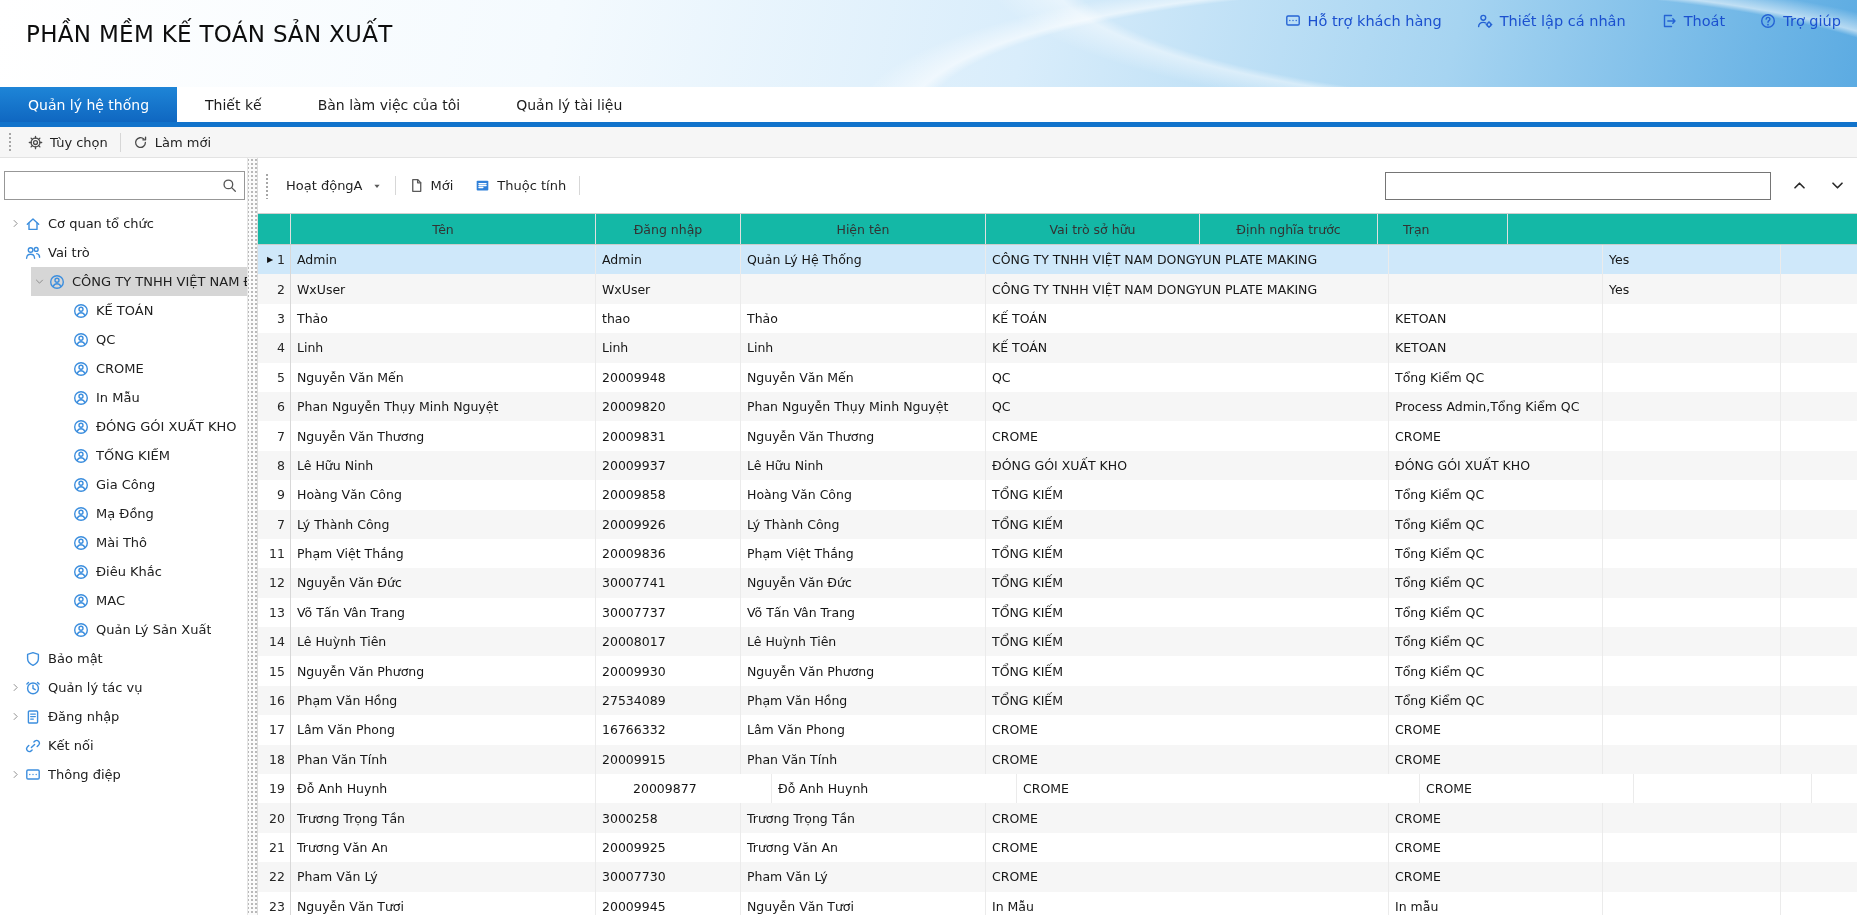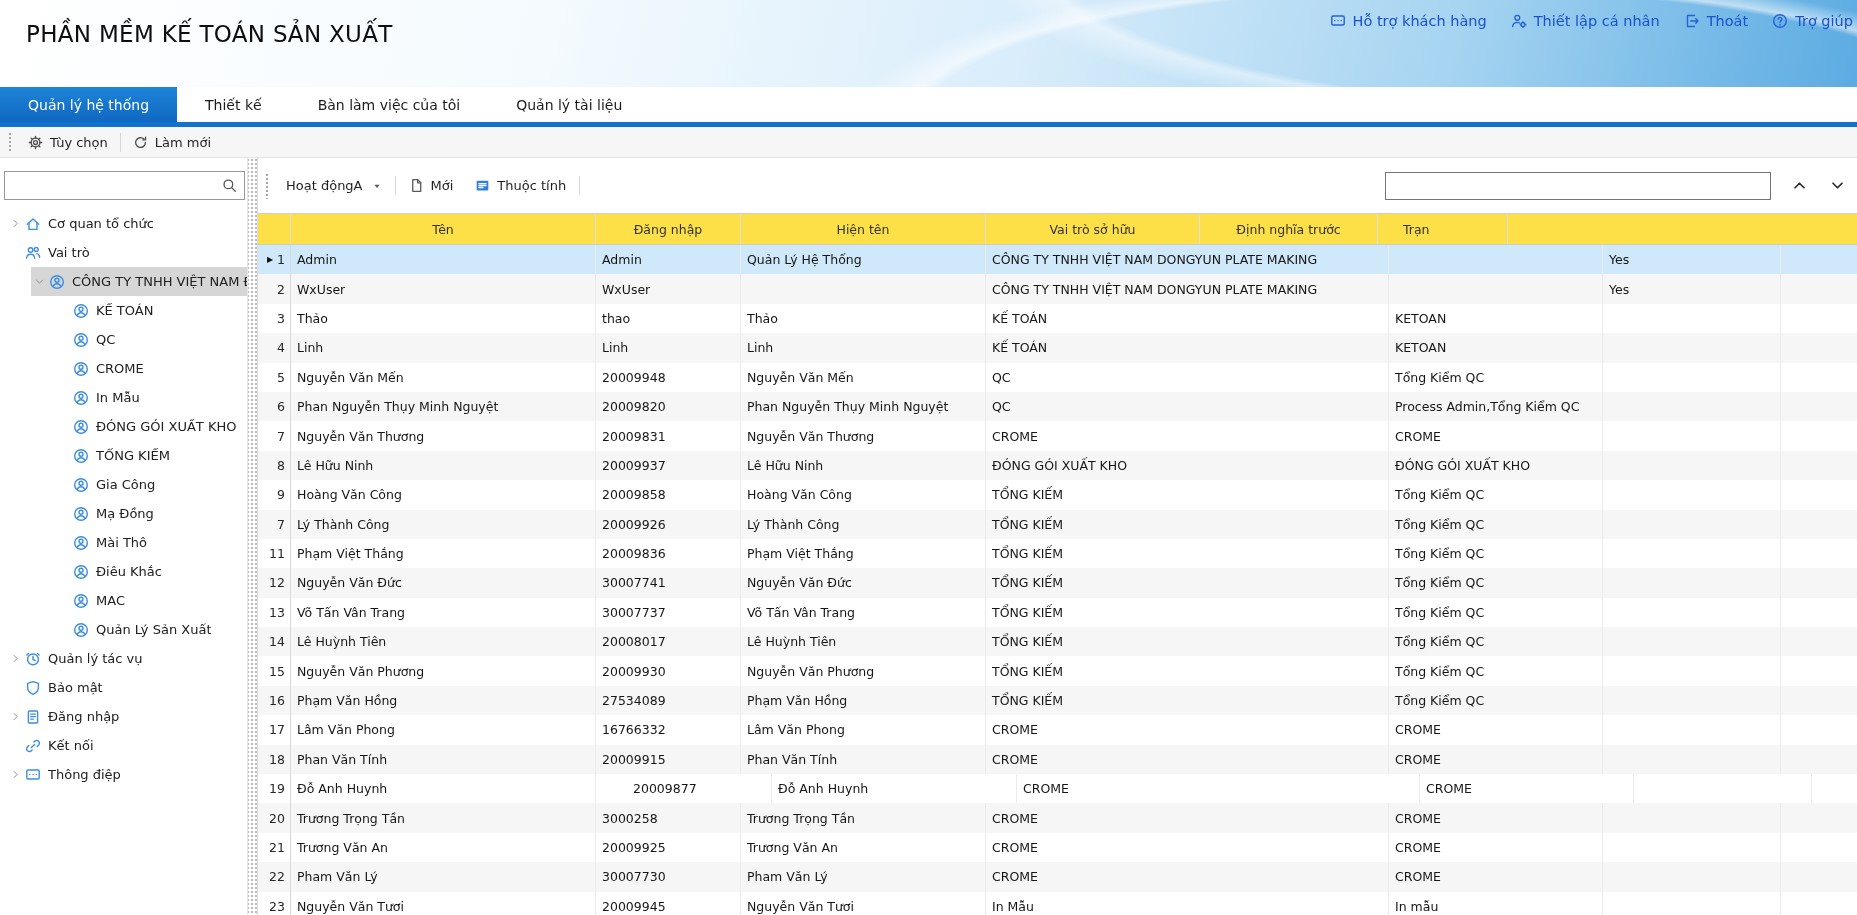--- a/index.html
+++ b/index.html
@@ -9,21 +9,21 @@
   .icn svg{display:block;}
 
   
   .app-header{height:87px;flex:none;position:relative;
     background:linear-gradient(103deg,#ffffff 0%,#f4fafe 30%,#d9edfb 55%,#a6d4f1 78%,#6fb6e6 94%,#5cabe2 100%);}
   .app-header::after{content:"";position:absolute;inset:0;
     background:radial-gradient(ellipse 900px 220px at 78% 135%, rgba(255,255,255,0) 58%, rgba(255,255,255,.55) 60%, rgba(255,255,255,0) 66%),
                radial-gradient(ellipse 1100px 260px at 90% -40%, rgba(255,255,255,0) 55%, rgba(255,255,255,.45) 57%, rgba(255,255,255,0) 63%);
     pointer-events:none;}
   .brand{position:absolute;left:26px;top:21px;font-size:23px;color:#0d0d0d;letter-spacing:.3px;}
-  .header-links{position:absolute;right:4px;top:13px;display:flex;gap:24px;align-items:center;z-index:2;}
+  .header-links{position:absolute;right:16px;top:13px;display:flex;gap:35px;align-items:center;z-index:2;}
   .hlink{display:flex;align-items:center;gap:7px;font-size:14.5px;color:#1b50cf;cursor:pointer;white-space:nowrap;}
   .hlink .icn{color:#2563d4;}
 
   
   .tab-bar{height:35px;flex:none;background:#ffffff;display:flex;align-items:stretch;}
   .tab{padding:0 28px;display:flex;align-items:center;font-size:14px;color:#1c1c1c;cursor:pointer;white-space:nowrap;}
   .tab.active{background:linear-gradient(#1e85d7,#0f67c1);color:#fff;}
   .tab-underline{height:5px;flex:none;background:#1173cb;}
 
   
@@ -63,21 +63,21 @@
   .mbtn{display:flex;align-items:center;gap:7px;padding:0 11px;height:30px;font-size:13px;color:#1f1f1f;cursor:pointer;border-radius:2px;}
   .mbtn .icn{color:#5a5a5a;}
   .caret{color:#444;margin-left:2px;}
   .filter-group{margin-left:auto;display:flex;align-items:center;}
   .filter-input{width:372px;height:26px;border:1px solid #757575;font:13px "DejaVu Sans","Liberation Sans",sans-serif;padding:0 6px;outline:none;}
   .nav-btns{display:flex;align-items:center;margin-left:14px;gap:10px;}
   .nav-btn{width:28px;height:26px;display:flex;align-items:center;justify-content:center;color:#2b2b2b;cursor:pointer;}
 
   
   .grid{flex:1;overflow:hidden;font-size:12.5px;}
-  .grid-header{display:flex;height:30px;border-top:1px solid #cfcfcf;border-bottom:1px solid #cccccc;color:#333;background:#fde047;}
+  .grid-header{display:flex;height:30px;border-top:1px solid #cfcfcf;border-bottom:1px solid #cccccc;color:#333;background:#14b8a6;}
   .gh-cell{flex:none;display:flex;align-items:center;justify-content:center;border-right:1px solid #e0e0e0;
     overflow:hidden;white-space:nowrap;box-sizing:border-box;}
   .gh-cell.left{justify-content:flex-start;padding-left:25px;}
   .grid-row{display:flex;height:29.4px;background:#fff;}
   .grid-row:nth-child(even){background:#f6f6f6;}
   .grid-row.selected{background:#cfe8fa;}
   .g-cell{flex:none;display:flex;align-items:center;padding:0 6px;border-right:1px solid #ebebeb;
     overflow:hidden;white-space:nowrap;box-sizing:border-box;color:#161616;}
   .g-num{justify-content:flex-end;padding-right:5px;border-right:1px solid #d8d8d8;color:#262626;}
   .sel-arrow{font-size:8px;color:#111;margin-right:4px;}
@@ -377,43 +377,43 @@
                   <circle cx="8" cy="8" r="6.3"></circle>
                   <circle cx="8" cy="6.2" r="2"></circle>
                   <path d="M4.2 12.4c.7-1.7 2.1-2.7 3.8-2.7s3.1 1 3.8 2.7"></path>
                 </svg>
               </span>
               <span class="tree-label">Quản Lý Sản Xuất</span>
             </div>
           </div>
           <div class="tree-item" style="padding-left: 7px;">
             <div class="tree-inner">
+              <span class="exp"></span>
+              <span class="icn tree-ico">
+                <svg width="16" height="16" viewBox="0 0 16 16" fill="none" stroke="currentColor" stroke-width="1.4" stroke-linecap="round" stroke-linejoin="round">
+                  <path d="M8 1.6l5.4 1.8v4.2c0 3.3-2.6 5.6-5.4 6.8-2.8-1.2-5.4-3.5-5.4-6.8V3.4z"></path>
+                </svg>
+              </span>
+              <span class="tree-label">Bảo mật</span>
+            </div>
+          </div>
+          <div class="tree-item" style="padding-left: 7px;">
+            <div class="tree-inner">
               <span class="exp">
                 <svg width="11" height="11" viewBox="0 0 16 16" fill="none" stroke="currentColor" stroke-width="1.4" stroke-linecap="round" stroke-linejoin="round">
                   <path d="M6 3.6L10.4 8 6 12.4"></path>
                 </svg>
               </span>
               <span class="icn tree-ico">
                 <svg width="16" height="16" viewBox="0 0 16 16" fill="none" stroke="currentColor" stroke-width="1.4" stroke-linecap="round" stroke-linejoin="round">
                   <circle cx="8" cy="8.4" r="5.4"></circle>
                   <path d="M8 5.2v3.2l2.2 1.3M3.5 2.6L1.9 4.1M12.5 2.6l1.6 1.5"></path>
                 </svg>
               </span>
               <span class="tree-label">Quản lý tác vụ</span>
-            </div>
-          </div>
-          <div class="tree-item" style="padding-left: 7px;">
-            <div class="tree-inner">
-              <span class="exp"></span>
-              <span class="icn tree-ico">
-                <svg width="16" height="16" viewBox="0 0 16 16" fill="none" stroke="currentColor" stroke-width="1.4" stroke-linecap="round" stroke-linejoin="round">
-                  <path d="M8 1.6l5.4 1.8v4.2c0 3.3-2.6 5.6-5.4 6.8-2.8-1.2-5.4-3.5-5.4-6.8V3.4z"></path>
-                </svg>
-              </span>
-              <span class="tree-label">Bảo mật</span>
             </div>
           </div>
           <div class="tree-item" style="padding-left: 7px;">
             <div class="tree-inner">
               <span class="exp">
                 <svg width="11" height="11" viewBox="0 0 16 16" fill="none" stroke="currentColor" stroke-width="1.4" stroke-linecap="round" stroke-linejoin="round">
                   <path d="M6 3.6L10.4 8 6 12.4"></path>
                 </svg>
               </span>
               <span class="icn tree-ico">

